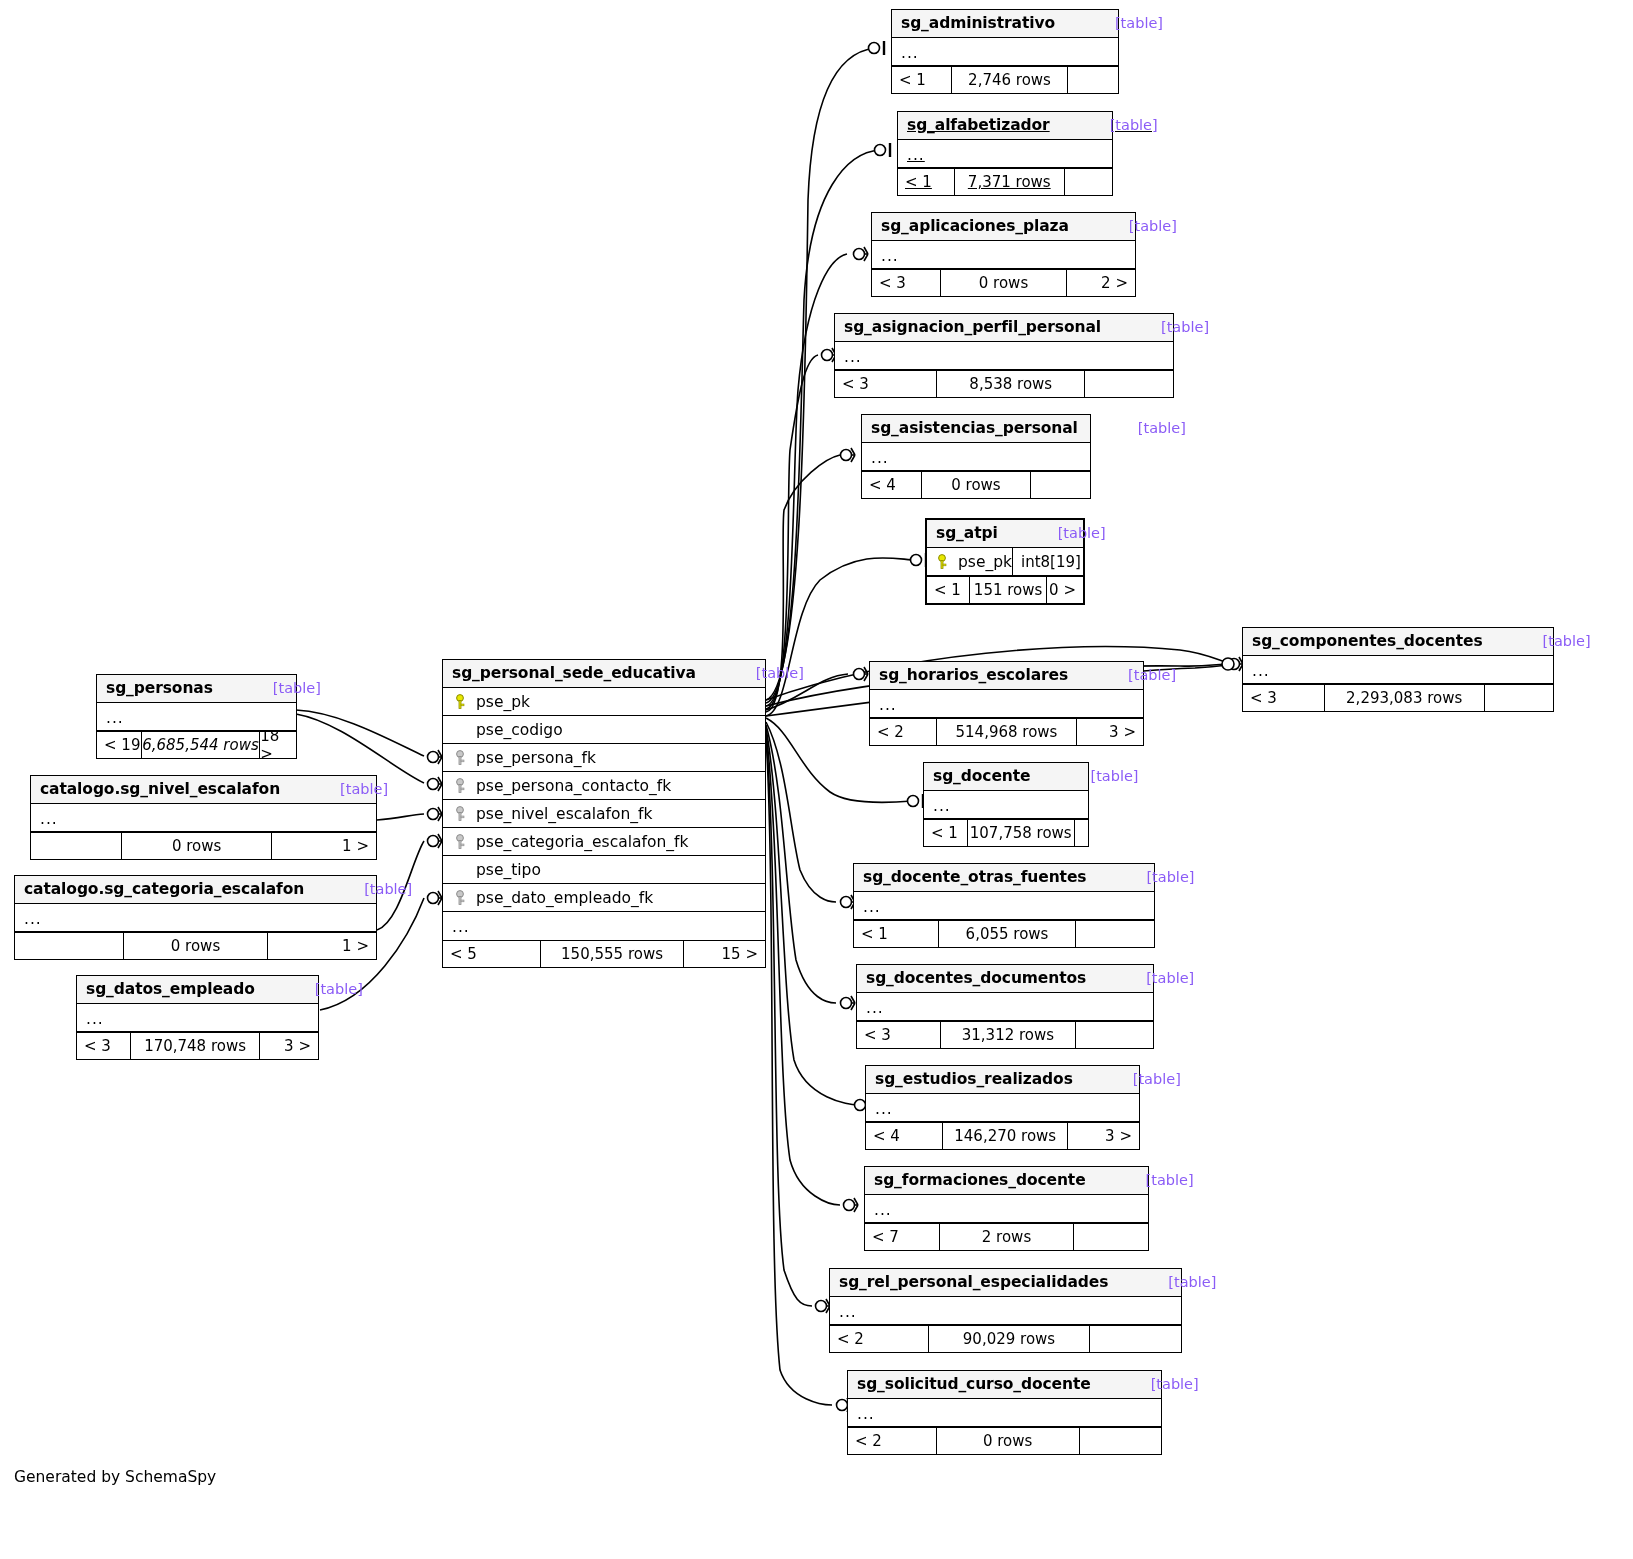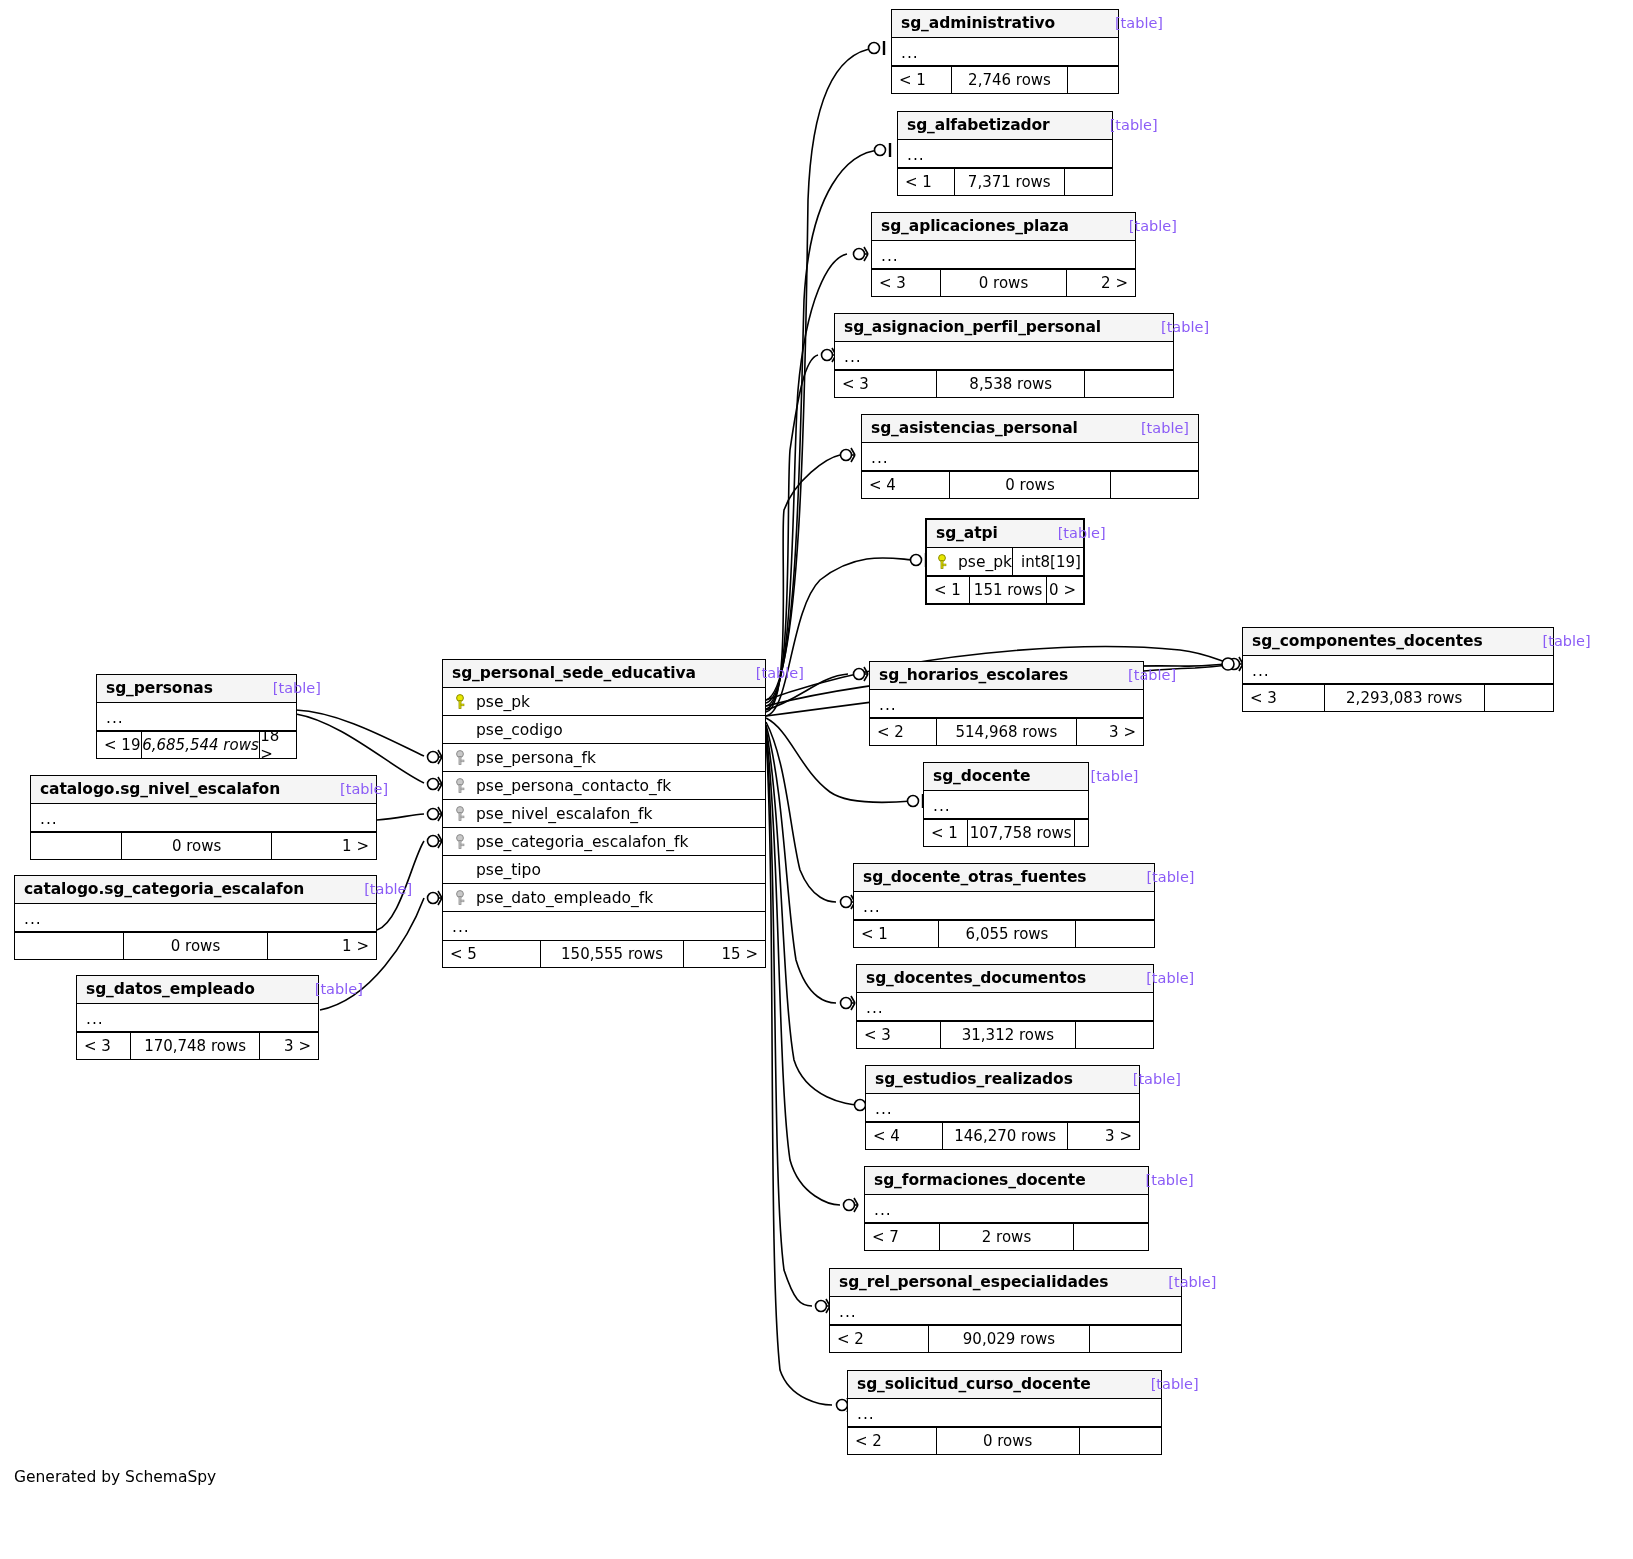--- a/index.html
+++ b/index.html
@@ -279,21 +279,21 @@
       <span class="ttype">[table]</span>
     </div>
     <div class="tn-row ellipsis">...</div>
     <div class="tn-foot">
       <div class="f-left" style="width:26%;">&lt; 1</div>
       <div class="f-mid" style="width:52%;">2,746 rows</div>
       <div class="f-right" style="width:22%;"></div>
     </div>
   </div>
 
-  <div class="table-node" style="left:897px; top:111px; width:216px;">
+  <div class="table-node" style="left:897px; top:111px; width:216px;text-decoration:underline;">
     <div class="tn-title">
       <span class="tname">sg_alfabetizador</span>
       <span class="ttype">[table]</span>
     </div>
     <div class="tn-row ellipsis">...</div>
     <div class="tn-foot">
       <div class="f-left" style="width:26%;">&lt; 1</div>
       <div class="f-mid" style="width:52%;">7,371 rows</div>
       <div class="f-right" style="width:22%;"></div>
     </div>
@@ -318,21 +318,21 @@
       <span class="ttype">[table]</span>
     </div>
     <div class="tn-row ellipsis">...</div>
     <div class="tn-foot">
       <div class="f-left" style="width:30%;">&lt; 3</div>
       <div class="f-mid" style="width:44%;">8,538 rows</div>
       <div class="f-right" style="width:26%;"></div>
     </div>
   </div>
 
-  <div class="table-node" style="left:861px; top:414px; width:338px;">
+  <div class="table-node" style="left:861px; top:414px; width:230px;">
     <div class="tn-title">
       <span class="tname">sg_asistencias_personal</span>
       <span class="ttype">[table]</span>
     </div>
     <div class="tn-row ellipsis">...</div>
     <div class="tn-foot">
       <div class="f-left" style="width:26%;">&lt; 4</div>
       <div class="f-mid" style="width:48%;">0 rows</div>
       <div class="f-right" style="width:26%;"></div>
     </div>

